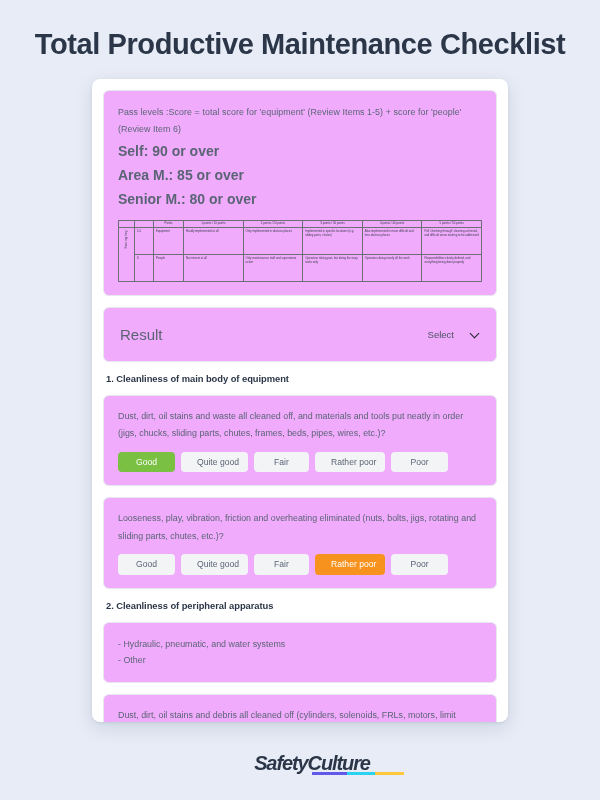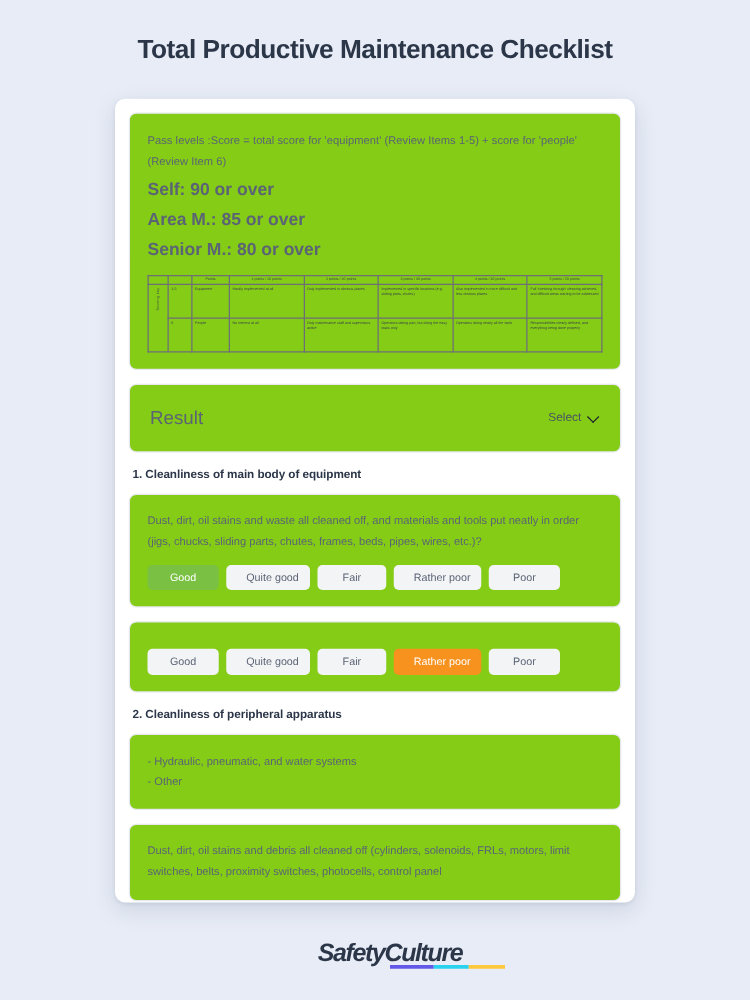--- a/index.html
+++ b/index.html
@@ -22,21 +22,21 @@
     height: 800px;
   }
 
   
   .page-title {
     position: absolute;
     top: 28px;
     left: 0;
     width: 600px;
     text-align: center;
-    font-size: 21px;
+    font-size: 29px;
     font-weight: 700;
     letter-spacing: -0.4px;
     color: #2b3648;
   }
 
   
   .doc-card {
     position: absolute;
     top: 79px;
     left: 92px;
@@ -48,21 +48,21 @@
                 0 1px 3px rgba(40, 55, 90, 0.10);
     overflow: hidden;
   }
 
   .doc-inner {
     padding: 11px 11px 0 11px;
   }
 
   
   .panel {
-    background: #84cc16;
+    background: #f0abfc;
     border: 1px solid #e6e8ee;
     border-radius: 6px;
     padding: 13px 14px;
     margin-bottom: 11px;
   }
 
   .panel.tight { padding: 12px 14px 13px 14px; }
 
   .para {
     font-size: 8.9px;
@@ -128,21 +128,21 @@
     align-items: center;
     justify-content: space-between;
     padding: 18px 16px;
   }
   .result-label {
     font-size: 15px;
     color: #5b6475;
   }
   .result-select {
     display: flex;
-    gap: 6px;
+    gap: 17px;
     font-size: 9.5px;
     color: #4a5263;
     cursor: pointer;
   }
   .chev {
     display: inline-block;
     width: 9px;
     height: 9px;
     position: relative;
   }
@@ -320,20 +320,21 @@
         <div class="chips">
           <button class="chip w1 sel-green">Good</button>
           <button class="chip w2">Quite good</button>
           <button class="chip w3">Fair</button>
           <button class="chip w4">Rather poor</button>
           <button class="chip w5">Poor</button>
         </div>
       </div>
 
       <div class="panel tight">
+        <div class="qtext">Looseness, play, vibration, friction and overheating eliminated (nuts, bolts, jigs, rotating and sliding parts, chutes, etc.)?</div>
         <div class="chips">
           <button class="chip w1">Good</button>
           <button class="chip w2">Quite good</button>
           <button class="chip w3">Fair</button>
           <button class="chip w4 sel-orange">Rather poor</button>
           <button class="chip w5">Poor</button>
         </div>
       </div>
 
       <div class="section-head">2. Cleanliness of peripheral apparatus</div>

